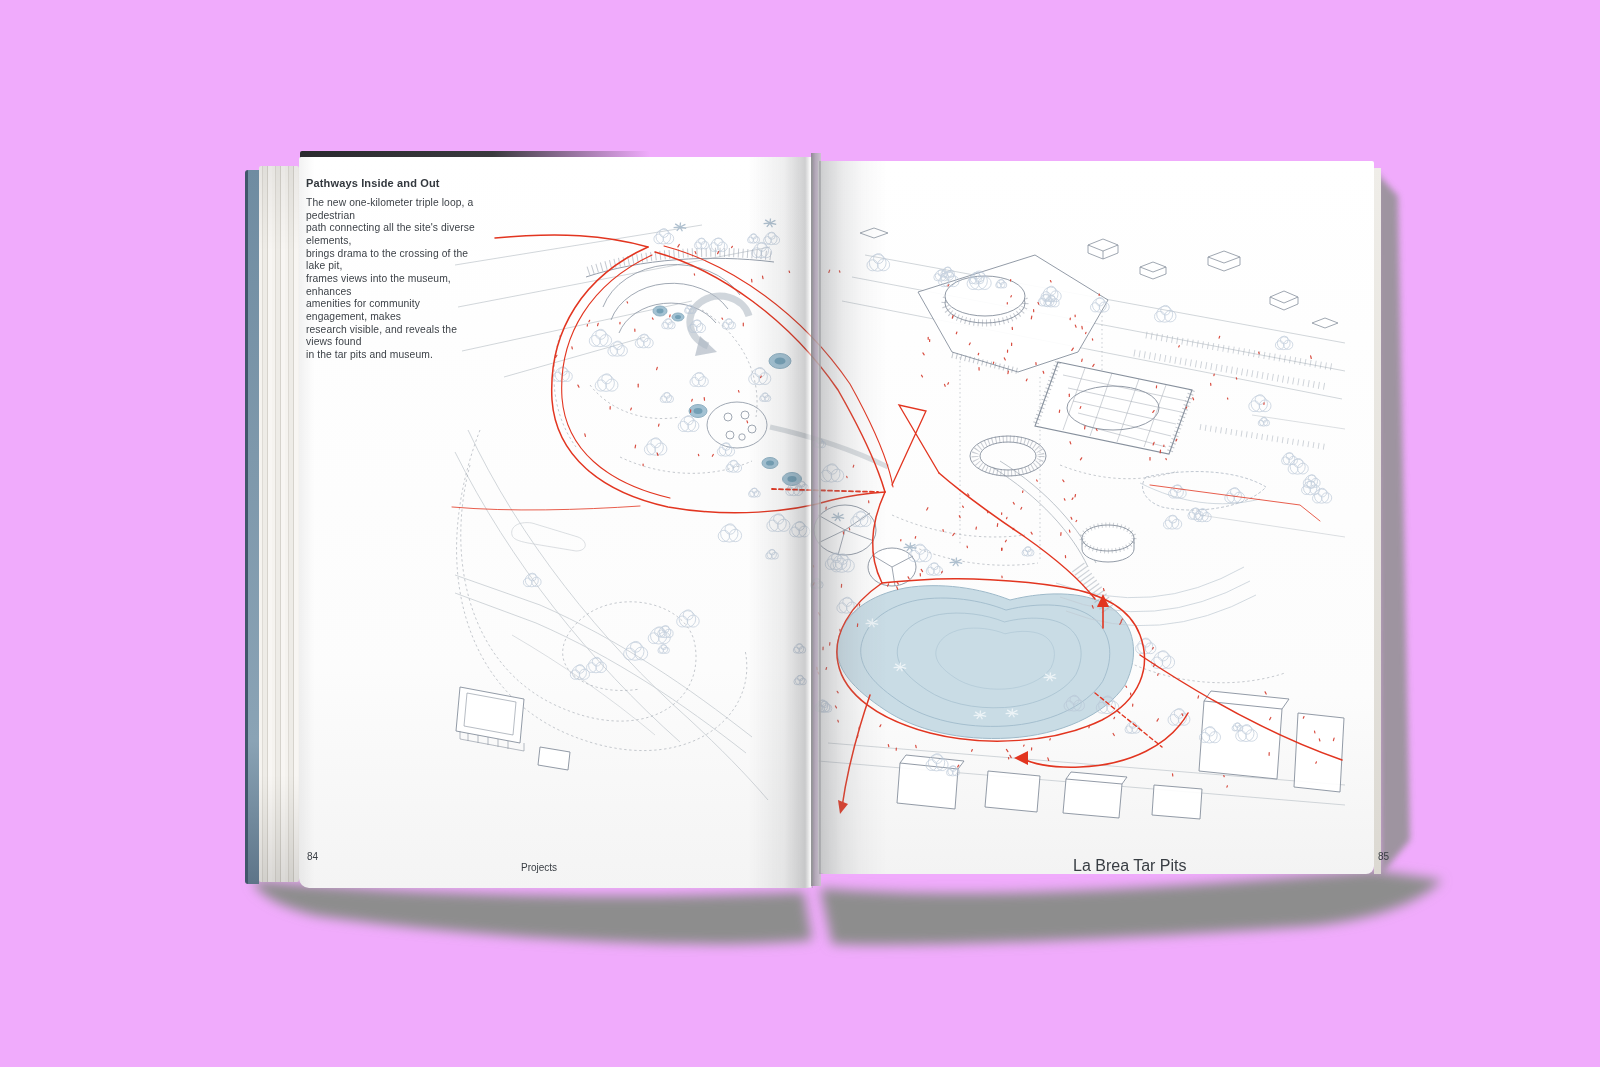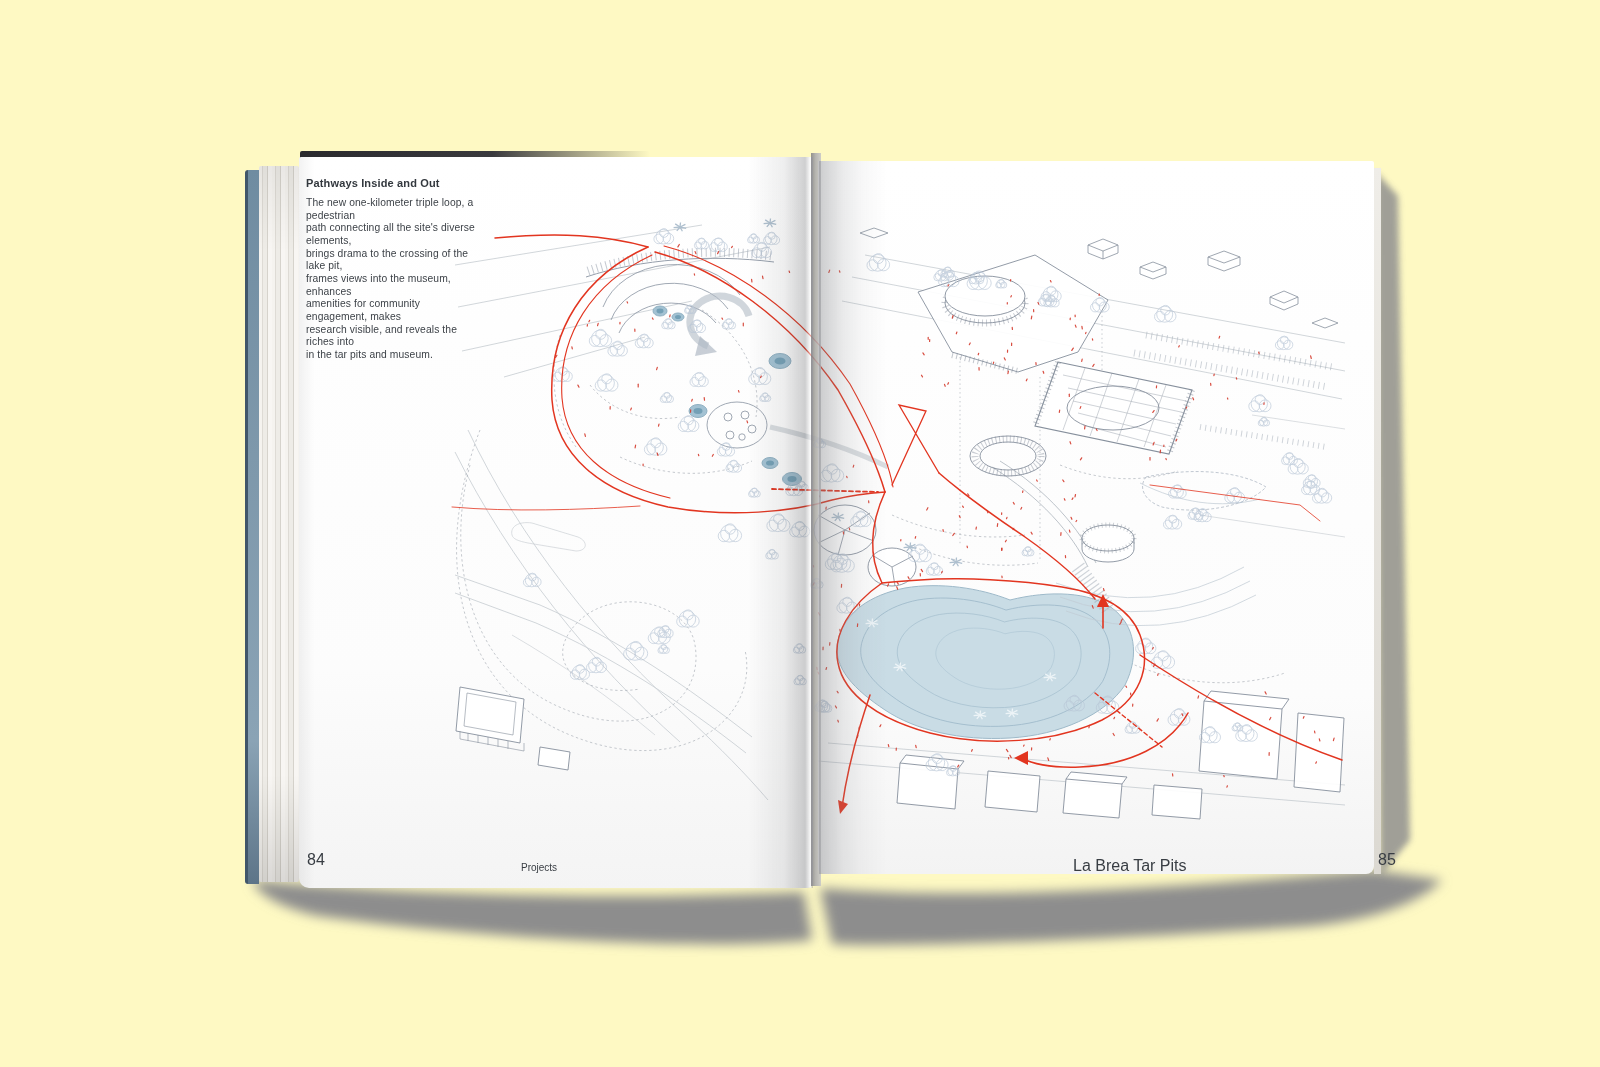--- a/index.html
+++ b/index.html
@@ -1,16 +1,16 @@
 <!DOCTYPE html>
 <html><head>
 <meta charset="utf-8">
 <style>
   html,body{margin:0;padding:0;background:#000;}
-  #stage{position:relative;width:1600px;height:1067px;background:#fef9c3;overflow:hidden;
+  #stage{position:relative;width:1600px;height:1067px;background:#f0abfc;overflow:hidden;
          font-family:"Liberation Sans", sans-serif;}
   #stage *{box-sizing:border-box;}
   .abs{position:absolute;}
 
   
   #shadow-svg{left:0;top:0;}
 
   
   .cover-edge{left:245px;top:170px;width:14px;height:714px;
     background:linear-gradient(180deg,#6f8ca1 0%,#7e98ab 40%,#8aa3b5 80%,#5d7488 100%);
@@ -45,21 +45,21 @@
     background:linear-gradient(90deg,#808084 0%,#a9a9ad 45%,#c6c6c9 100%);
     opacity:.85;}
   .gutter-right{left:819px;top:161px;width:68px;height:713px;pointer-events:none;
     background:linear-gradient(90deg,rgba(120,122,126,.38) 0%,rgba(140,142,146,.18) 35%,rgba(150,152,156,.07) 65%,rgba(150,152,156,0) 100%);}
 
   
   .print{color:#33383e;}
   .heading{left:306px;top:177px;font-size:11px;font-weight:bold;letter-spacing:.15px;}
   .bodytext{left:306px;top:197px;width:176px;font-size:10.3px;line-height:1.23;
     color:#3d4248;white-space:pre-line;letter-spacing:.1px;}
-  .folio{font-size:16px;color:#383d43;}
+  .folio{font-size:10px;color:#383d43;}
   .folio-84{left:307px;top:851px;}
   .runfoot-left{left:521px;top:862px;font-size:10px;color:#383d43;text-align:right;}
   .runfoot-right{left:1073px;top:857px;font-size:16px;color:#383d43;}
   .folio-85{left:1334px;top:851px;margin-left:44px;}
 
   
   #plan-svg{left:440px;top:215px;}
 </style>
 </head>
 <body>
@@ -1119,19 +1119,19 @@
   <div class="abs gutter-left"></div>
   <div class="abs gutter-gap"></div>
   <div class="abs gutter-right"></div>
 
   <div class="abs print heading">Pathways Inside and Out</div>
   <div class="abs bodytext">The new one-kilometer triple loop, a pedestrian
 path connecting all the site's diverse elements,
 brings drama to the crossing of the lake pit,
 frames views into the museum, enhances
 amenities for community engagement, makes
-research visible, and reveals the riches into
+research visible, and reveals the views found
 in the tar pits and museum.</div>
   <div class="abs folio folio-84">84</div>
   <div class="abs runfoot-left">Projects</div>
   <div class="abs runfoot-right">La Brea Tar Pits</div>
   <div class="abs folio folio-85">85</div>
 </div>
 
 </body></html>

